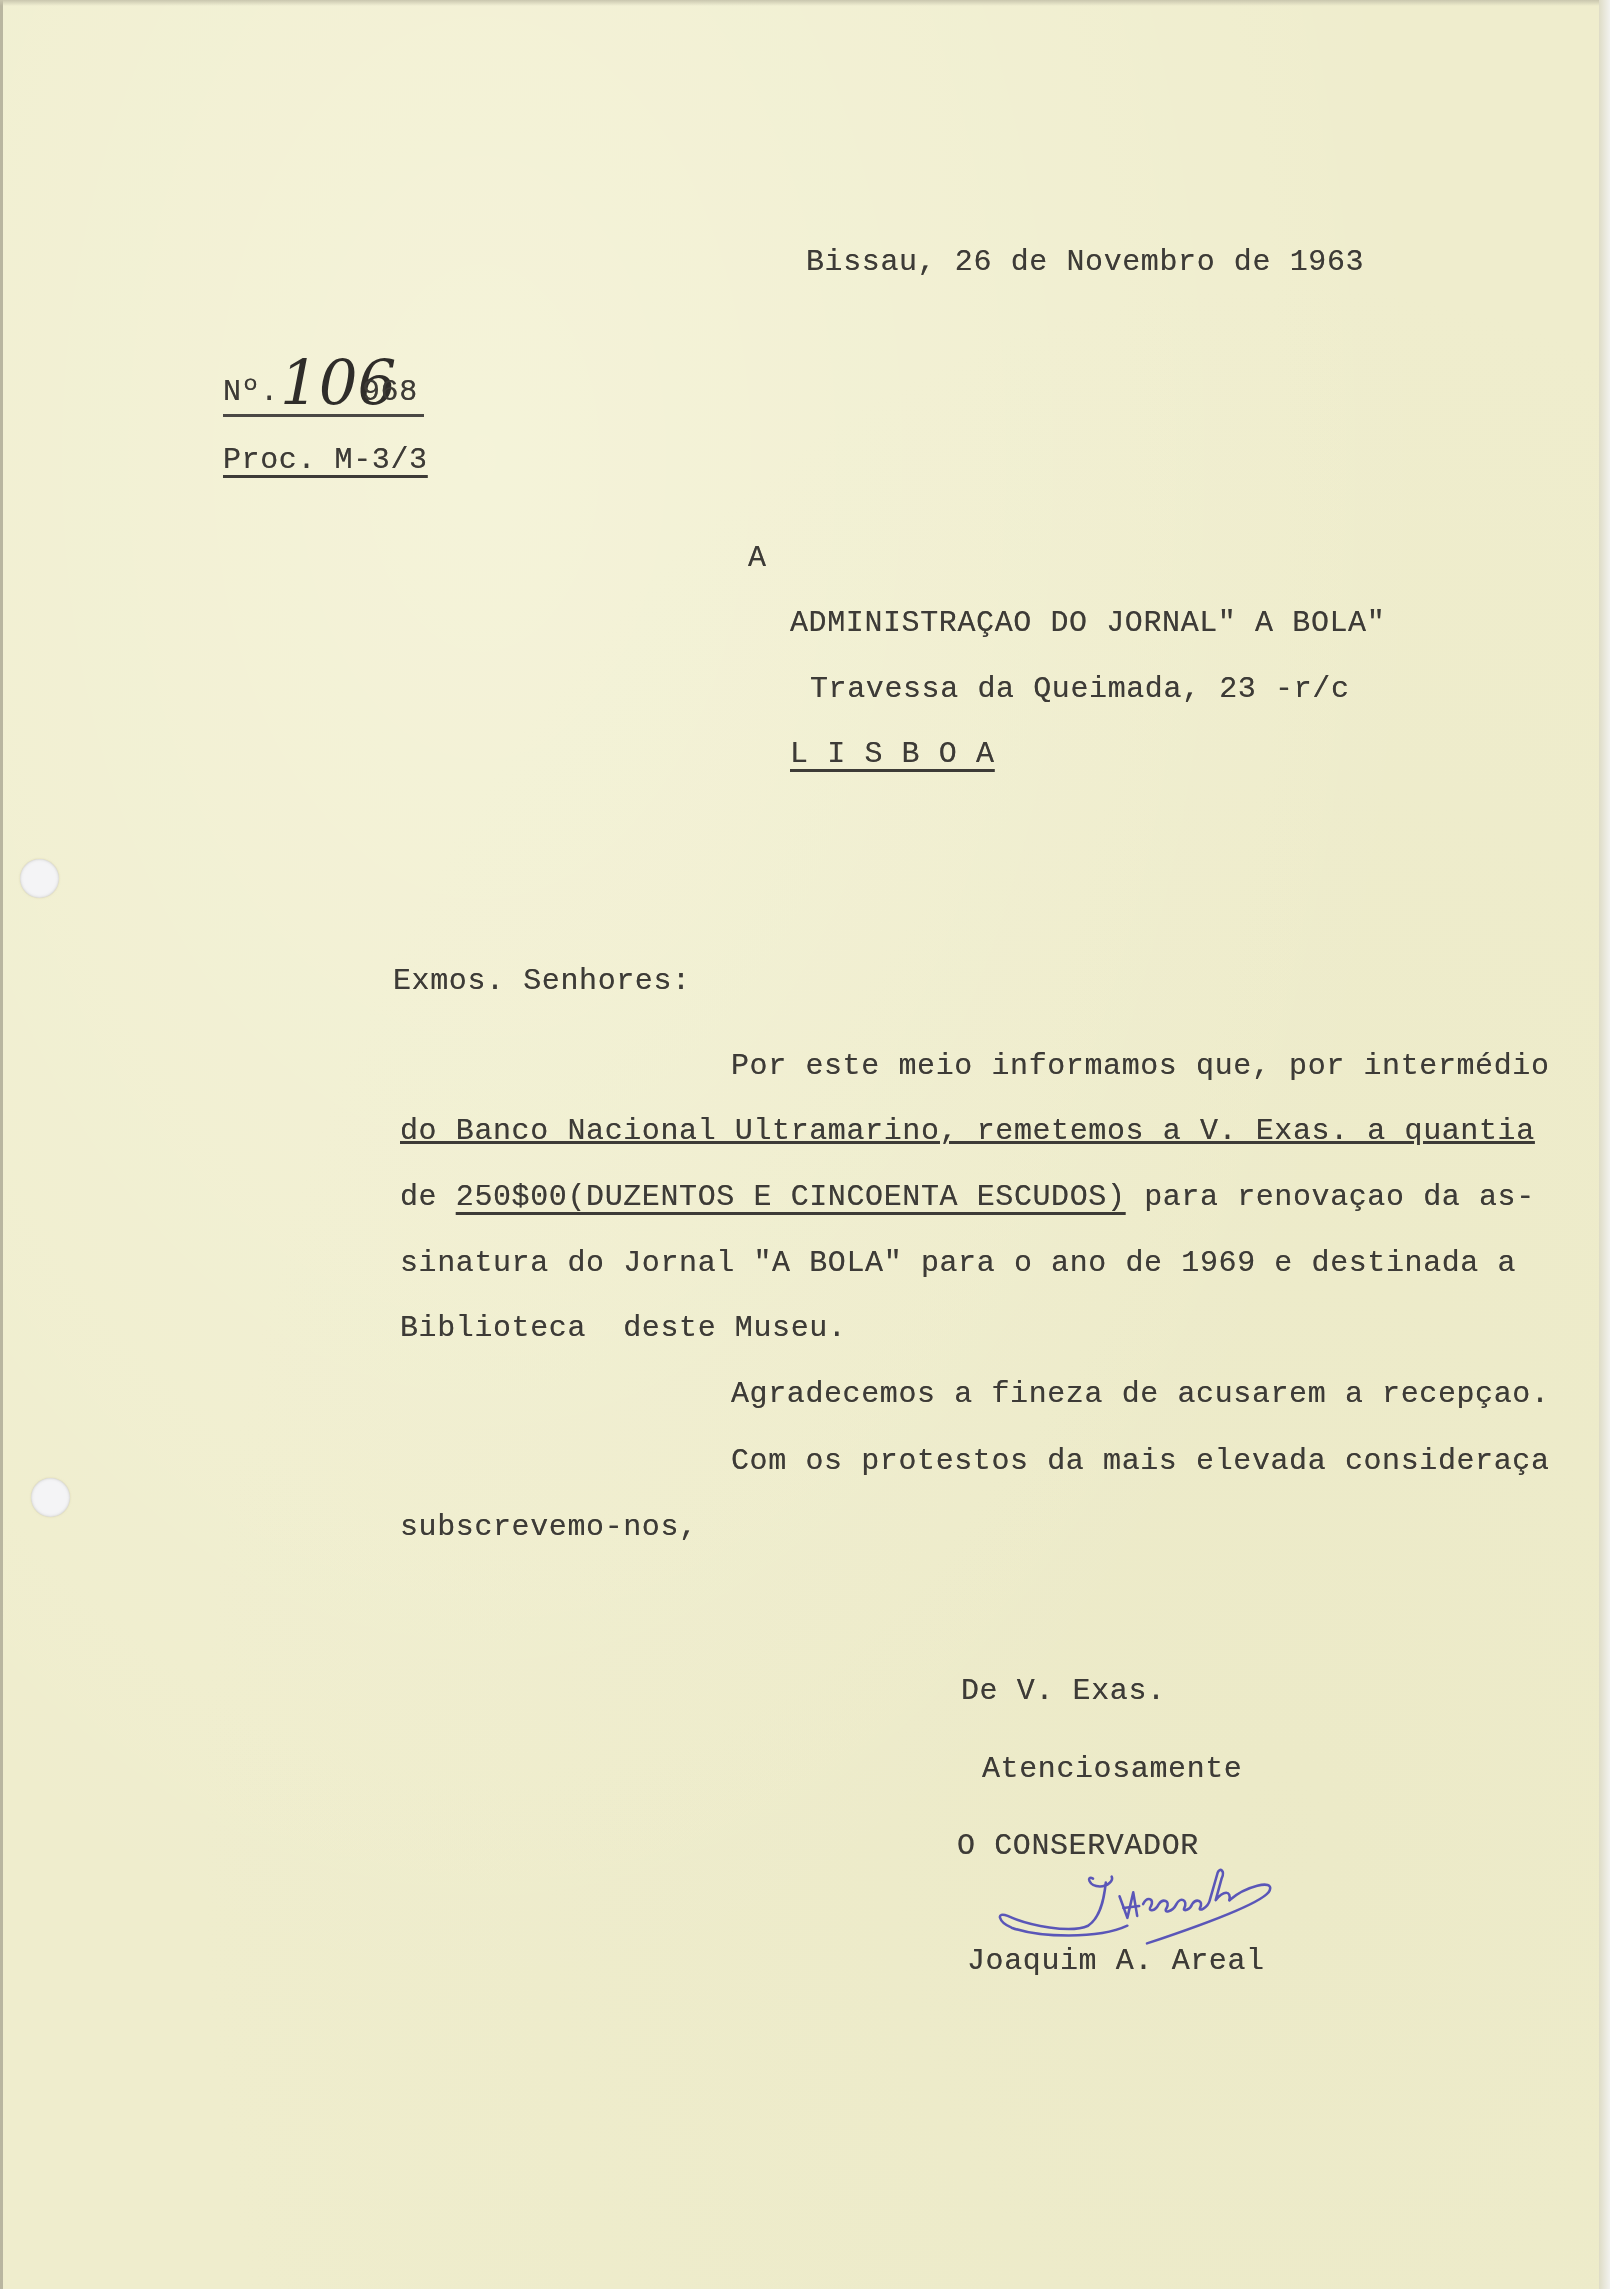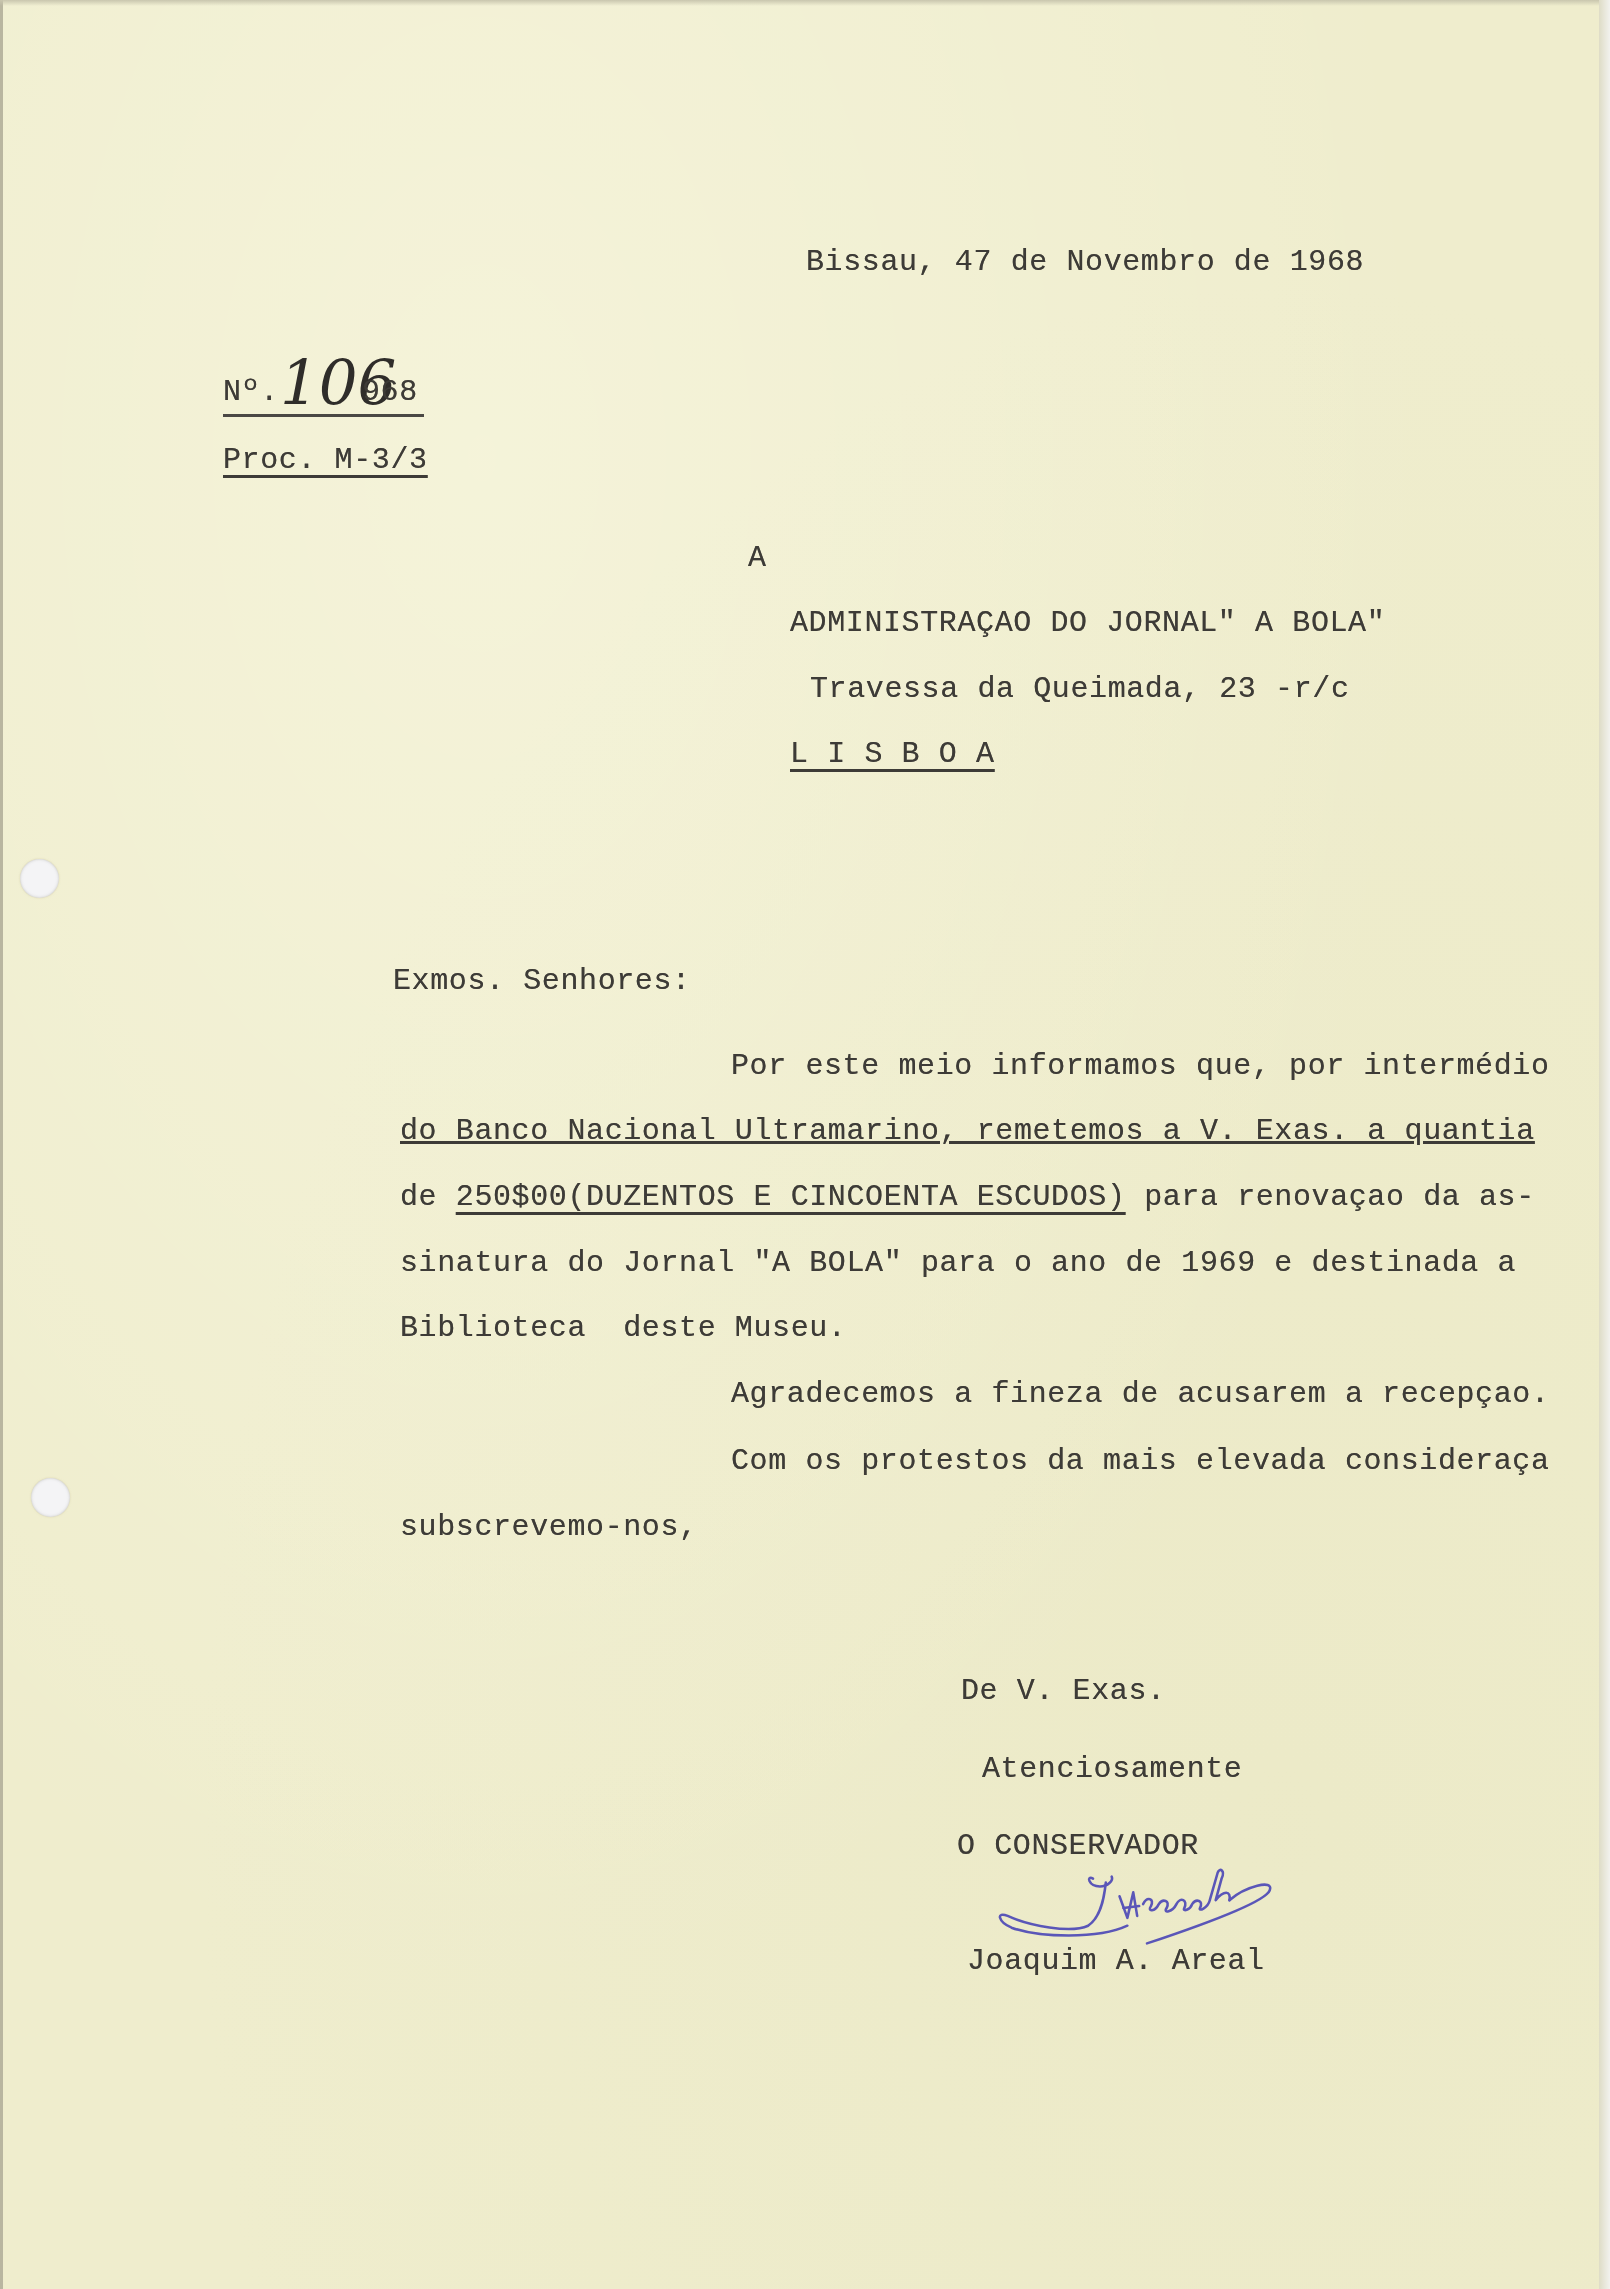--- a/index.html
+++ b/index.html
@@ -48,21 +48,21 @@
 </head>
 <body>
 
 <div class="paper"></div>
 <div class="top-edge"></div>
 <div class="right-edge"></div>
 
 <div class="hole" style="left:19.6px; top:859px;"></div>
 <div class="hole" style="left:31px; top:1478px;"></div>
 
-<div class="t" style="left:806px; top:245px;">Bissau, 47 de Novembro de 1968</div>
+<div class="t" style="left:806px; top:245px;">Bissau, 26 de Novembro de 1963</div>
 
 <div style="position:absolute; left:223px; top:353px; width:201px; height:59px;">
   <span class="t" style="left:0; top:21.6px;">Nº.</span>
   <span class="hand" style="left:57px; top:-5.9px; font-size:61px;">106</span>
   <span class="t" style="left:139px; top:21.6px;">968</span>
   <div class="ref-line" style="left:0; top:61px; width:201px;"></div>
 </div>
 
 <div class="t u" style="left:223px; top:443px;">Proc. M-3/3</div>
 

